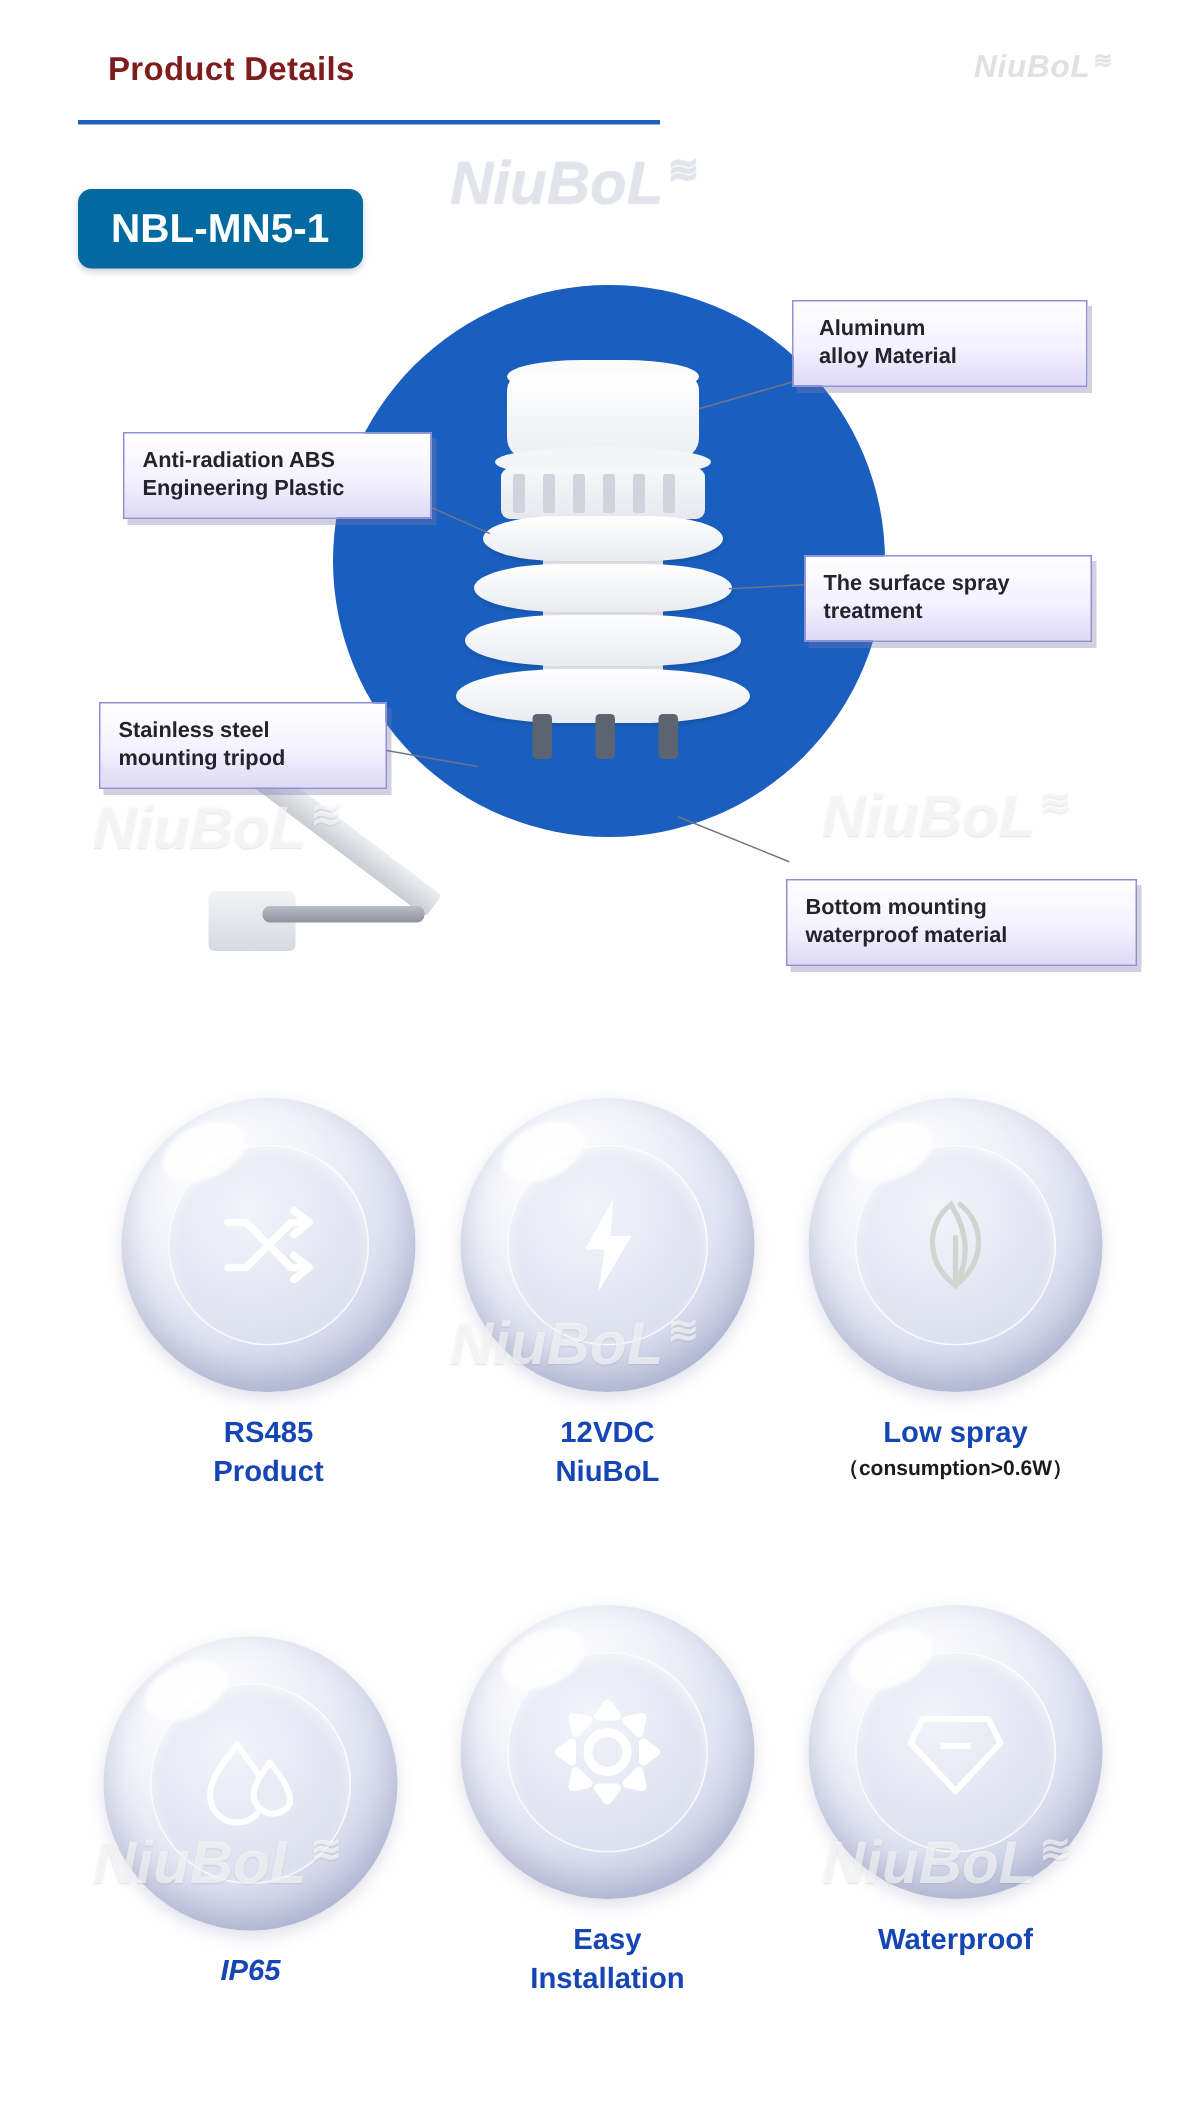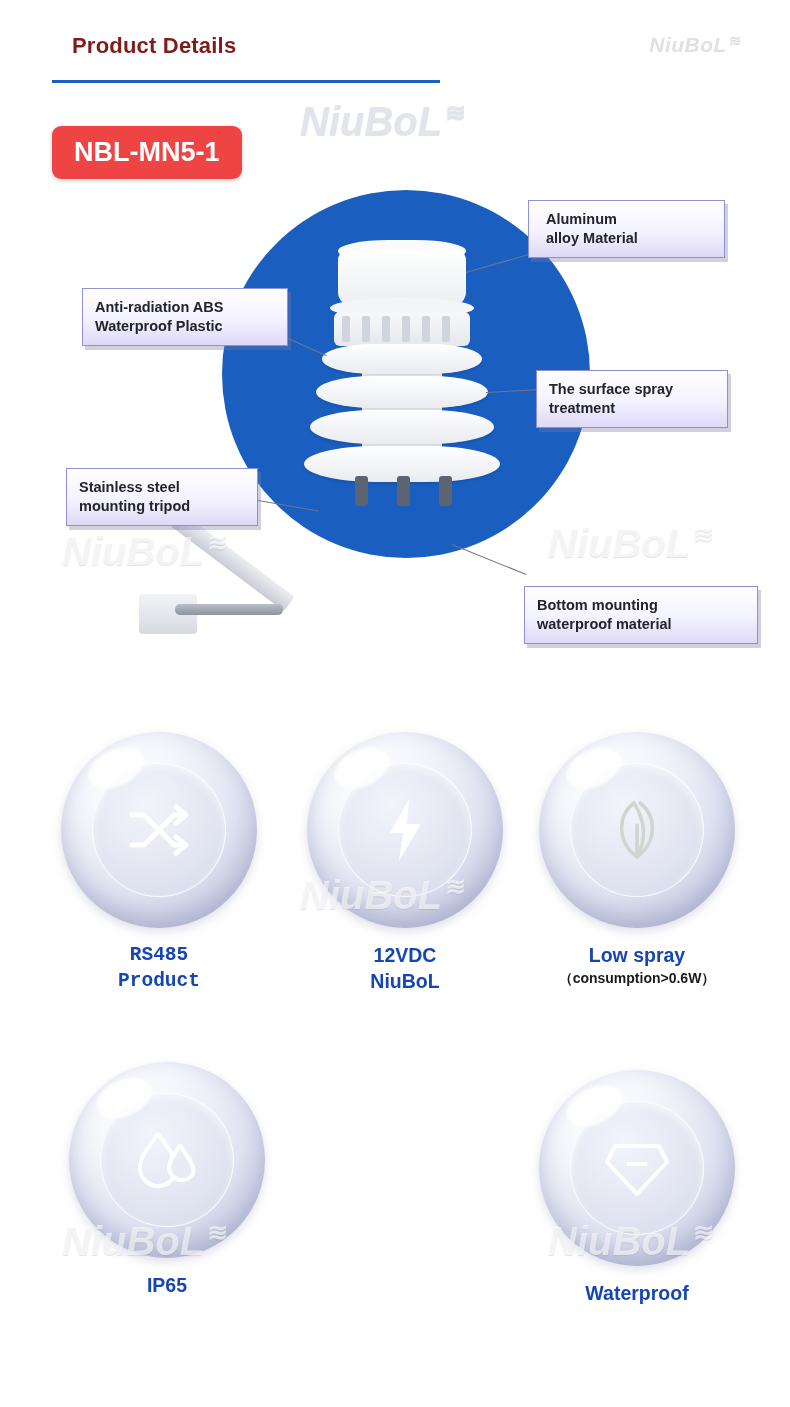--- a/index.html
+++ b/index.html
@@ -28,21 +28,21 @@
     color:#dfe2e0;letter-spacing:.5px;
   }
   .brand-mark .wave{
     display:inline-block;margin-left:2px;color:#dfe2e0;font-style:normal;font-size:15px;
     transform:translateY(-6px);
   }
 
   
   .model-badge{
     position:absolute;left:52px;top:126px;
-    background:#ef4444;color:#fff;
+    background:#0369a1;color:#fff;
     font-size:27px;font-weight:bold;
     padding:11px 22px;border-radius:9px;
     box-shadow:0 2px 5px rgba(0,0,0,.18);
   }
 
   
   .diagram{position:absolute;left:0;top:180px;width:790px;height:520px;}
   .blue-circle{
     position:absolute;left:222px;top:10px;width:368px;height:368px;
     background:#1a5fc0;border-radius:50%;
@@ -208,42 +208,42 @@
   <div class="lead" style="left:236px;top:316px;width:84px;transform:rotate(10deg);"></div>
   <div class="lead" style="left:452px;top:364px;width:80px;transform:rotate(22deg);"></div>
 
   <div class="callout" style="left:528px;top:20px;width:166px;padding-left:17px;">
     <span style="white-space:pre-line">Aluminum
 alloy Material</span>
   </div>
 
   <div class="callout" style="left:82px;top:108px;width:180px;">
     <span style="white-space:pre-line">Anti-radiation ABS
-Waterproof Plastic</span>
+Engineering Plastic</span>
   </div>
 
   <div class="callout" style="left:66px;top:288px;width:166px;">
     <span style="white-space:pre-line">Stainless steel
 mounting tripod</span>
   </div>
 
   <div class="callout" style="left:536px;top:190px;width:166px;">
     <span style="white-space:pre-line">The surface spray
 treatment</span>
   </div>
 
   <div class="callout" style="left:524px;top:406px;width:208px;">
     <span style="white-space:pre-line">Bottom mounting
 waterproof material</span>
   </div>
 </div>
 
 <div class="features">
 
-  <div class="feat" style="left:44px;top:14px;font-family:Liberation Mono, monospace;">
+  <div class="feat" style="left:64px;top:14px;">
     <div class="bubble">
       <div class="inner">
         <svg width="70" height="58" viewBox="0 0 70 58" fill="none" stroke="#ffffff" stroke-width="5" stroke-linecap="round" stroke-linejoin="round">
           <path d="M8 14 H20 L50 44 H60"></path>
           <path d="M8 44 H20 L50 14 H60"></path>
           <path d="M52 6 L62 14 L52 22"></path>
           <path d="M52 36 L62 44 L52 52"></path>
         </svg>
       </div>
     </div>
@@ -276,34 +276,55 @@
           <path d="M33 60 L33 28"></path>
         </svg>
       </div>
     </div>
     <div class="caption">
       <div>Low spray</div>
       <div class="sub">（consumption&gt;0.6W）</div>
     </div>
   </div>
 
-  <div class="feat" style="left:52px;top:344px;">
+  <div class="feat" style="left:52px;top:373px;font-style:italic;">
     <div class="bubble">
       <div class="inner">
         <svg width="70" height="64" viewBox="0 0 70 64" fill="none" stroke="#ffffff" stroke-width="4" stroke-linejoin="round">
           <path d="M26 6 C14 22 8 30 8 40 A18 18 0 0 0 44 40 C44 30 38 22 26 6 Z"></path>
           <path d="M48 18 C41 28 37 33 37 40 A13 13 0 0 0 61 46 C63 38 56 28 48 18 Z" fill="#e9ecf5" stroke="#ffffff"></path>
         </svg>
       </div>
     </div>
     <div class="caption">
       <div>IP65</div>
     </div>
   </div>
 
+  <div class="feat" style="left:290px;top:352px;">
+    <div class="bubble">
+      <div class="inner">
+        <svg width="72" height="72" viewBox="0 0 72 72" fill="none" stroke="#ffffff" stroke-width="6" stroke-linejoin="round">
+          <circle cx="36" cy="36" r="13"></circle>
+          <path d="M36 4 L42 12 H30 Z"></path>
+            <path d="M36 68 L42 60 H30 Z"></path>
+          <path d="M4 36 L12 30 V42 Z"></path>
+            <path d="M68 36 L60 30 V42 Z"></path>
+          <path d="M13 13 L23 15 L15 23 Z"></path>
+            <path d="M59 59 L49 57 L57 49 Z"></path>
+          <path d="M59 13 L57 23 L49 15 Z"></path>
+            <path d="M13 59 L15 49 L23 57 Z"></path>
+        </svg>
+      </div>
+    </div>
+    <div class="caption">
+      <div>Easy</div>
+      <div>Installation</div>
+    </div>
+  </div>
 
   <div class="feat" style="left:522px;top:352px;">
     <div class="bubble">
       <div class="inner">
         <svg width="72" height="64" viewBox="0 0 72 64" fill="none" stroke="#ffffff" stroke-width="4" stroke-linejoin="round">
           <path d="M14 10 H58 L66 26 L36 58 L6 26 Z"></path>
           <path d="M26 28 H46"></path>
         </svg>
       </div>
     </div>

